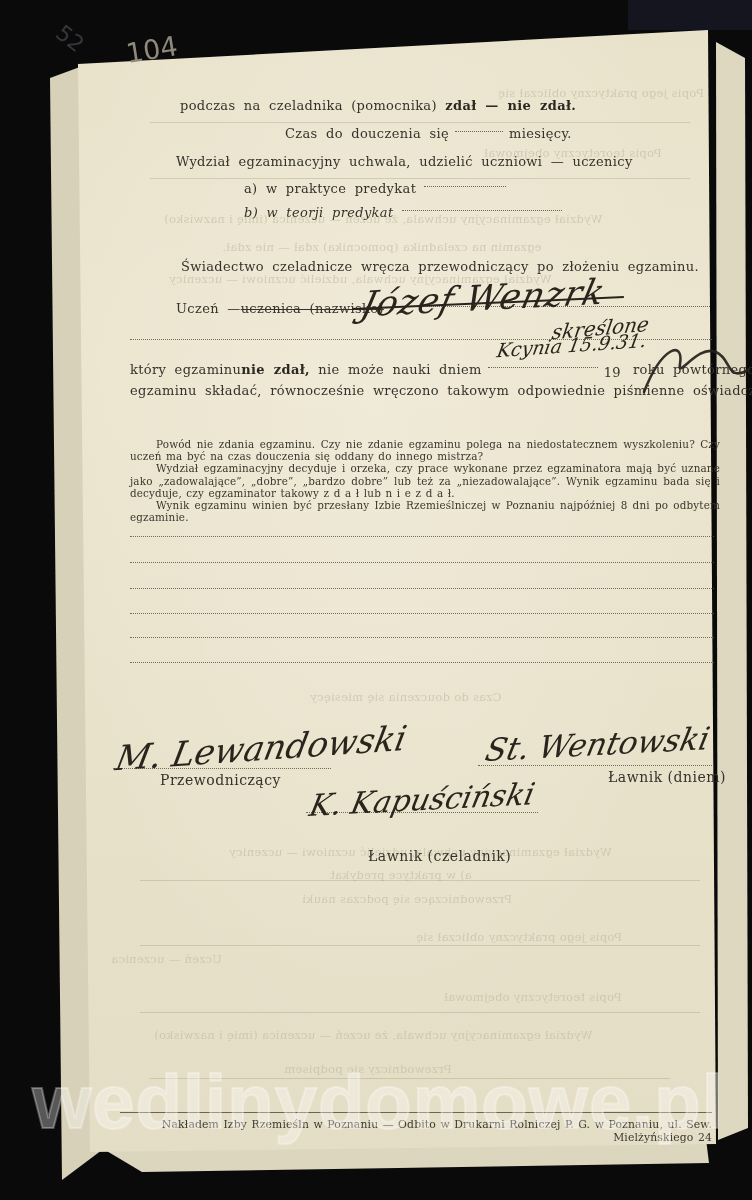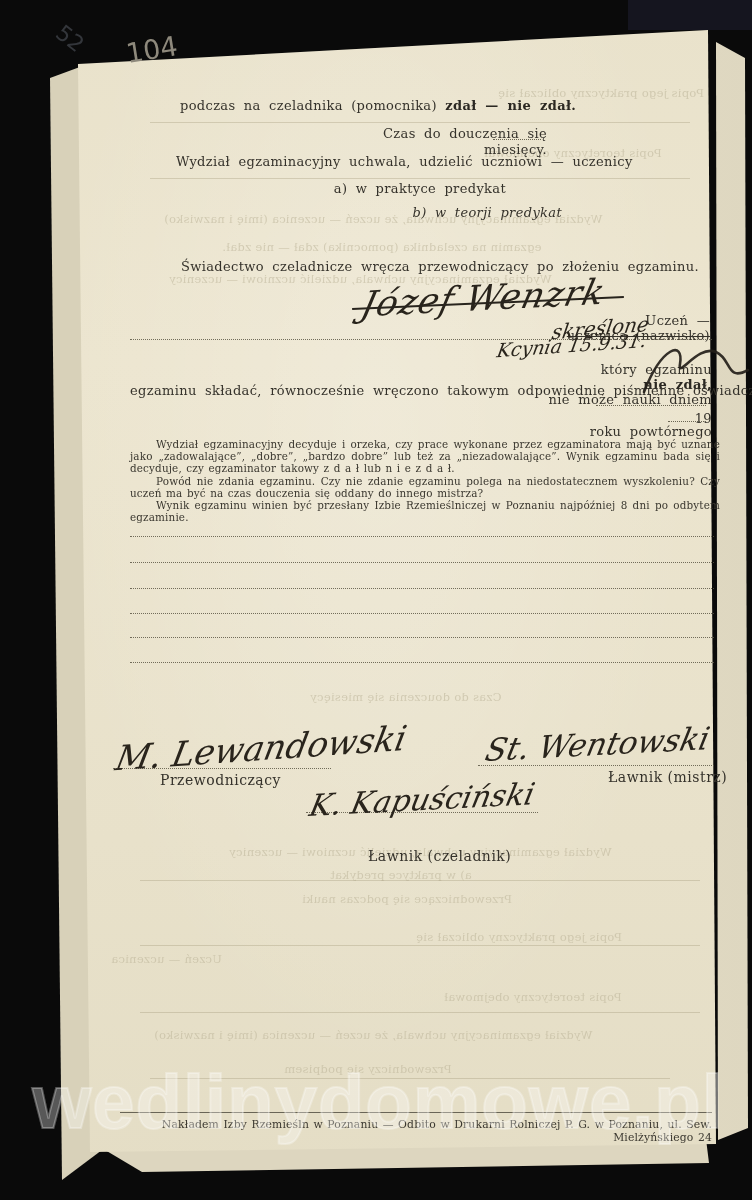--- a/index.html
+++ b/index.html
@@ -12,21 +12,21 @@
                background:linear-gradient(90deg,#cfc8b0,#e8e1ca 40%,#ded7c0);}
   .page-main{clip-path:polygon(78px 64px,708px 30px,716px 1144px,90px 1152px);
      background:
        radial-gradient(ellipse at 50% 35%, rgba(255,255,255,.20), rgba(0,0,0,0) 60%),
        linear-gradient(90deg, rgba(120,110,80,.18) 0, rgba(0,0,0,0) 4%, rgba(0,0,0,0) 95%, rgba(90,80,55,.22) 99%),
        linear-gradient(180deg,#e9e2cb 0,#ece5cf 30%,#e8e1ca 70%,#e4ddc5 100%);}
   .corner-navy{position:absolute;left:628px;top:0;width:124px;height:30px;background:#15151f;}
   .t{position:absolute;color:#35322b;font-size:13px;letter-spacing:.35px;word-spacing:.30em;
      white-space:nowrap;z-index:4;}
   .t b{font-weight:bold;color:#2b2822;}
-  .flexline{display:flex;align-items:flex-end;flex-direction:column;}
+  .flexline{display:flex;align-items:center;}
   .lead{display:inline-block;border-bottom:1.6px dotted #5d5846;transform:translateY(-2px);opacity:.9;}
   .grow{flex:1 1 auto;}
   .rule-dotted{position:absolute;border-top:1.6px dotted #5d5846;opacity:.85;z-index:4;}
   .struck{text-decoration:line-through;text-decoration-thickness:1px;}
   .uwagi-box{position:absolute;left:130px;top:438px;width:590px;z-index:4;color:#3a372f;}
   .uwagi-box p{margin:0;text-align:justify;text-indent:26px;font-size:10.4px;line-height:1.17;
      letter-spacing:.15px;word-spacing:.1em;}
   .uwagi-title{position:absolute;left:0;right:60px;top:417px;text-align:center;font-size:11.5px;
      letter-spacing:5px;color:#34312a;z-index:4;}
   .heading{position:absolute;left:0px;right:50px;top:706px;text-align:center;font-weight:bold;
@@ -96,21 +96,21 @@
     <span>a) w praktyce predykat</span>
     <span class="lead grow" style="margin-left:8px;"></span>
   </div>
   <div class="t flexline" style="left:244px;top:205px;width:318px;font-style:italic;">
     <span>b) w teorji predykat</span>
     <span class="lead grow" style="margin-left:8px;"></span>
   </div>
 
   <div class="t" style="left:181px;top:259px;">Świadectwo czeladnicze wręcza przewodniczący po złożeniu egzaminu.</div>
 
-  <div class="t flexline" style="left:176px;top:313px;width:534px;">
+  <div class="t flexline" style="left:176px;top:301px;width:534px;">
     <span>Uczeń — </span>
     <span class="struck">uczenica (nazwisko)</span>
     <span class="lead grow" style="margin-left:10px;"></span>
   </div>
 
   <div class="rule-dotted" style="left:130px;top:339px;width:582px;"></div>
 
   <div class="t flexline" style="left:130px;top:362px;width:582px;">
     <span>który egzaminu </span>
     <b>nie zdał,</b>
@@ -125,40 +125,40 @@
 
   <div class="hand" style="left:362px;top:278px;font-size:35px;letter-spacing:1px;transform:rotate(-3deg) skewX(-16deg);">Józef Wenzrk</div>
   <div style="position:absolute;left:352px;top:302px;width:272px;height:2px;background:#28241d;transform:rotate(-2.5deg);z-index:6;"></div>
   <div class="hand" style="left:552px;top:316px;font-size:20px;transform:rotate(-5deg) skewX(-14deg);">skreślone</div>
   <div class="hand" style="left:497px;top:334px;font-size:19px;transform:rotate(-4deg) skewX(-14deg);">Kcynia 15.9.31.</div>
   <svg class="ink" style="left:640px;top:330px;" width="112" height="72" viewBox="0 0 112 72">
     <path d="M4,62 C22,16 44,10 40,34 C37,50 58,14 76,22 C92,29 86,52 108,40" fill="none" stroke="#24201a" stroke-width="2.6" stroke-linecap="round" opacity=".92"></path>
   </svg>
 
   <div class="uwagi-box">
+    <p>Powód nie zdania egzaminu.  Czy nie zdanie egzaminu polega na niedostatecznem wyszkoleniu?  Czy uczeń ma być na czas douczenia się oddany do innego mistrza?</p>
     <p>Wydział egzaminacyjny decyduje i orzeka, czy prace wykonane przez egzaminatora mają być uznane jako „zadowalające”, „dobre”, „bardzo dobre” lub też za „niezadowalające”.  Wynik egzaminu bada się i decyduje, czy egzaminator takowy  z d a ł  lub  n i e   z d a ł.</p>
-    <p>Powód nie zdania egzaminu.  Czy nie zdanie egzaminu polega na niedostatecznem wyszkoleniu?  Czy uczeń ma być na czas douczenia się oddany do innego mistrza?</p>
     <p>Wynik egzaminu winien być przesłany Izbie Rzemieślniczej w Poznaniu najpóźniej 8 dni po odbytem egzaminie.</p>
   </div>
 
   <div class="rule-dotted" style="left:130px;top:536px;width:584px;"></div>
   <div class="rule-dotted" style="left:130px;top:562px;width:584px;"></div>
   <div class="rule-dotted" style="left:130px;top:588px;width:584px;"></div>
   <div class="rule-dotted" style="left:130px;top:613px;width:584px;"></div>
   <div class="rule-dotted" style="left:130px;top:637px;width:584px;"></div>
   <div class="rule-dotted" style="left:130px;top:662px;width:584px;"></div>
 
 
   <div class="hand" style="left:116px;top:728px;font-size:34px;transform:rotate(-4deg) skewX(-15deg);">M. Lewandowski</div>
   <div class="rule-dotted" style="left:113px;top:768px;width:218px;"></div>
   <div class="label" style="left:160px;top:772px;">Przewodniczący</div>
 
   <div class="hand" style="left:486px;top:726px;font-size:31px;transform:rotate(-3deg) skewX(-15deg);">St. Wentowski</div>
   <div class="rule-dotted" style="left:478px;top:765px;width:236px;"></div>
-  <div class="label" style="left:608px;top:769px;">Ławnik (mistrz)</div>
+  <div class="label" style="left:608px;top:769px;">Ławnik (dniem)</div>
 
   <div class="hand" style="left:310px;top:782px;font-size:30px;transform:rotate(-3deg) skewX(-15deg);">K. Kapuściński</div>
   <div class="rule-dotted" style="left:306px;top:812px;width:232px;"></div>
   <div class="label" style="left:368px;top:848px;">Ławnik (czeladnik)</div>
 
   <div class="imprint-rule"></div>
   <div class="imprint">Nakładem Izby Rzemieśln  w Poznaniu  —  Odbito w  Drukarni Rolniczej P. G. w Poznaniu, ul. Sew. Mielżyńskiego 24</div>
 
   <div class="watermark">wedlinydomowe.pl</div>
 

